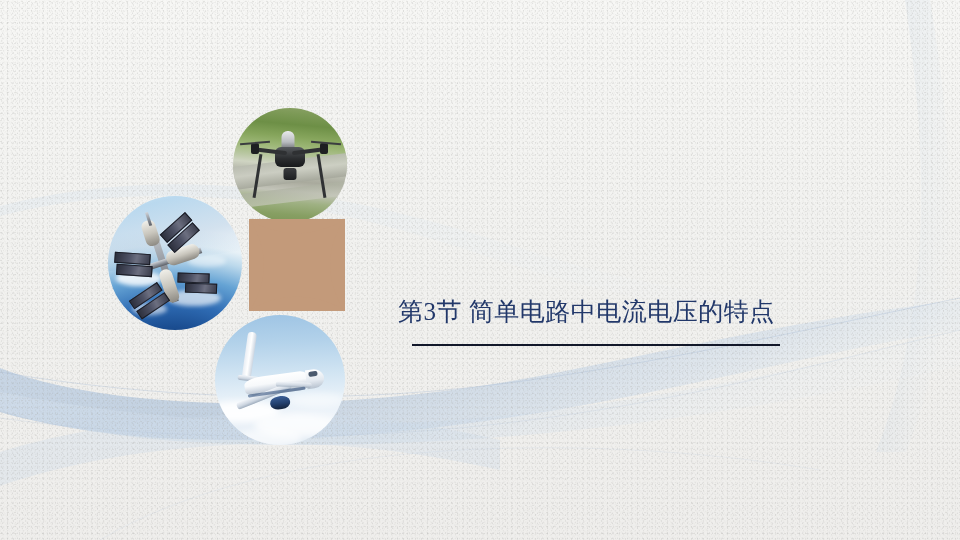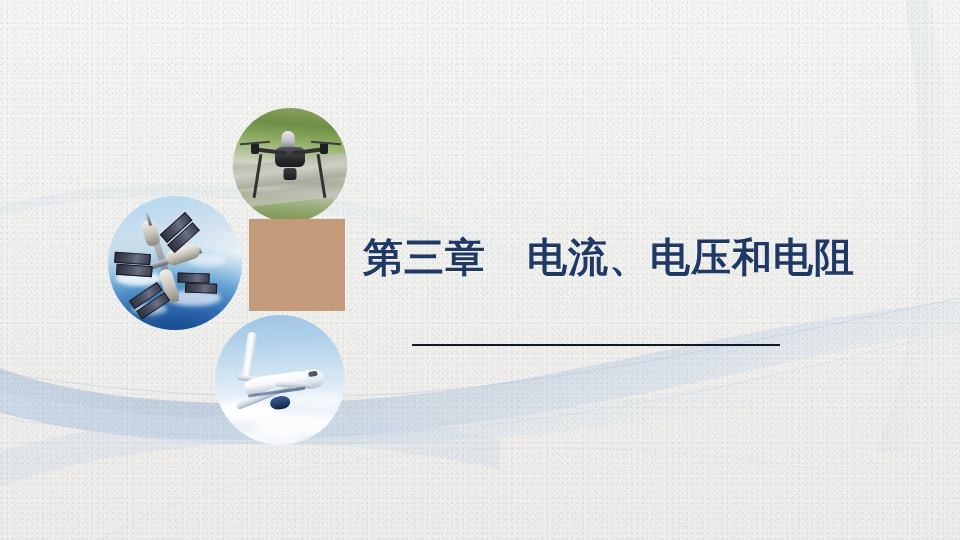--- a/index.html
+++ b/index.html
@@ -282,18 +282,18 @@
 
       <div class="wing" style="left:14%;top:58%;width:58px;height:7px;transform:rotate(-14deg);border-radius:3px;"></div>
       <div class="wing" style="left:46%;top:53%;width:36px;height:5px;transform:rotate(10deg);border-radius:3px;opacity:.8;"></div>
 
       <div class="engine" style="left:40%;top:62%;width:20px;height:13px;"></div>
 
       <div style="position:absolute;left:24%;top:58%;width:58px;height:3px;background:#2c4a78;opacity:.55;border-radius:2px;"></div>
     </div>
   </div>
 
-  <div class="title">第三章　电流、电压和电阻</div>
-
+
+  <div class="subtitle">第3节 简单电路中电流电压的特点</div>
 
   <div class="rule"></div>
 
 </div>
 
 </body></html>

